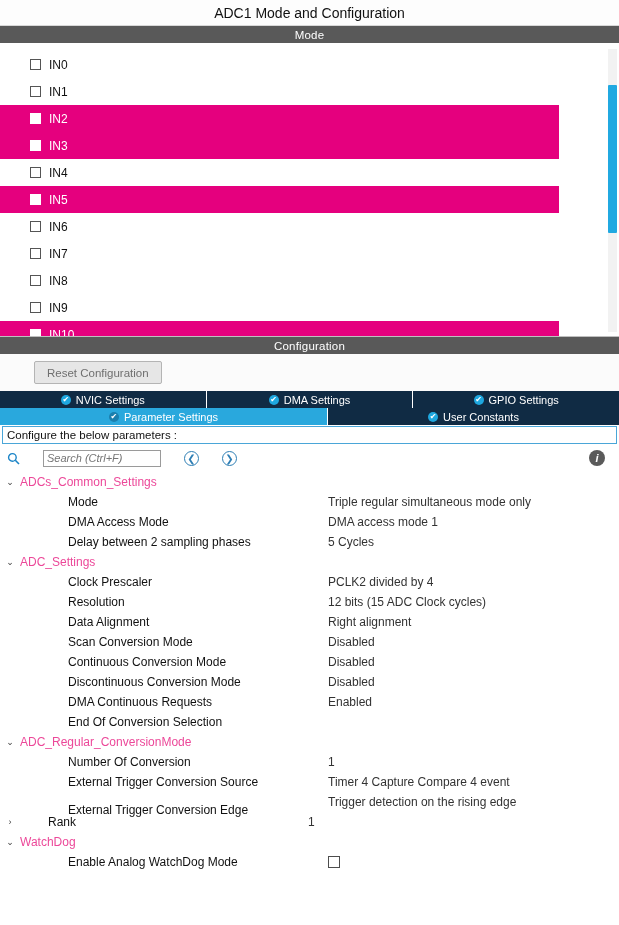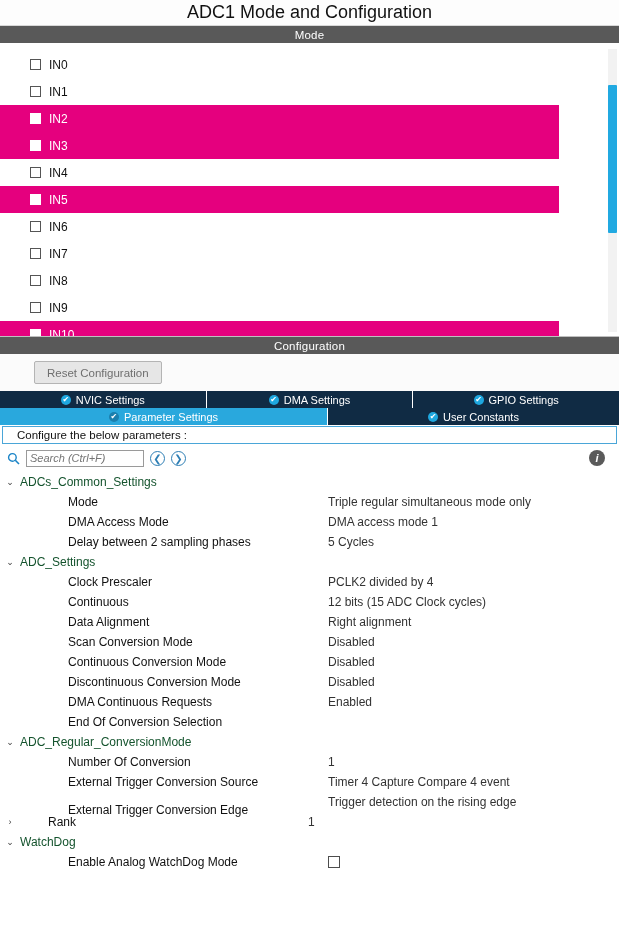--- a/index.html
+++ b/index.html
@@ -11,21 +11,21 @@
     font-size: 12px;
     color: #1a1a1a;
     overflow: hidden;
   }
   .window { width: 619px; height: 925px; position: relative; background:#fff; }
 
   
   .title-bar {
     height: 26px;
     display: flex; align-items: center; justify-content: center;
-    font-size: 18px;
+    font-size: 14px;
     color: #111;
     background: #fdfdfd;
     border-bottom: 1px solid #d8d8d8;
   }
 
   
   .section-header {
     height: 17px;
     background: #595959;
     color: #ffffff;
@@ -143,31 +143,31 @@
   .tab.active .tick { background: #1a7fae; }
   .tab-row.second .tab { flex: 1 1 0; }
   .tab-row.second .tab.active { flex: 0 0 328px; }
 
   
   .configure-bar {
     height: 18px;
     border: 1px solid #4aa6d8;
     margin: 1px 2px 0 2px;
     display: flex; align-items: center;
-    padding-left: 14px;
+    padding-left: 4px;
     font-size: 11.5px;
     color: #111;
     background: #ffffff;
   }
 
   
   .search-row {
     height: 26px;
     display: flex; align-items: center;
-    gap: 6px;
+    gap: 23px;
     padding: 2px 8px 0 6px;
     background: #ffffff;
   }
   .search-icon {
     width: 14px; height: 14px;
     color: #1a84c7;
     font-size: 12px;
     display:flex; align-items:center; justify-content:center;
   }
   .search-input {
@@ -211,21 +211,21 @@
     height: 20px;
     display: flex; align-items: center;
     font-size: 12px;
     color: #111;
   }
   .twist {
     width: 20px; text-align: center;
     color: #3d3d3d; font-size: 9px;
     flex: 0 0 20px;
   }
-  .grp-name { font-size: 12px; color: #14532d; }
+  .grp-name { font-size: 12px; color: #ec4899; }
   .p-name {
     padding-left: 48px;
     width: 308px;
     flex: 0 0 308px;
     color: #111;
   }
   .p-name.indented { padding-left: 68px; }
   .p-val { color: #333; }
   .p-check {
     width: 12px; height: 12px;
@@ -377,21 +377,21 @@
           <span class="twist">⌄</span>
           <span class="grp-name">ADC_Settings</span>
         </div>
         <div class="trow">
           <span class="twist"></span>
           <span class="p-name" style="padding-left: 48px;">Clock Prescaler</span>
           <span class="p-val">PCLK2 divided by 4</span>
         </div>
         <div class="trow">
           <span class="twist"></span>
-          <span class="p-name" style="padding-left: 48px;">Continuous</span>
+          <span class="p-name" style="padding-left: 48px;">Resolution</span>
           <span class="p-val">12 bits (15 ADC Clock cycles)</span>
         </div>
         <div class="trow">
           <span class="twist"></span>
           <span class="p-name" style="padding-left: 48px;">Data Alignment</span>
           <span class="p-val">Right alignment</span>
         </div>
         <div class="trow">
           <span class="twist"></span>
           <span class="p-name" style="padding-left: 48px;">Scan Conversion Mode</span>

